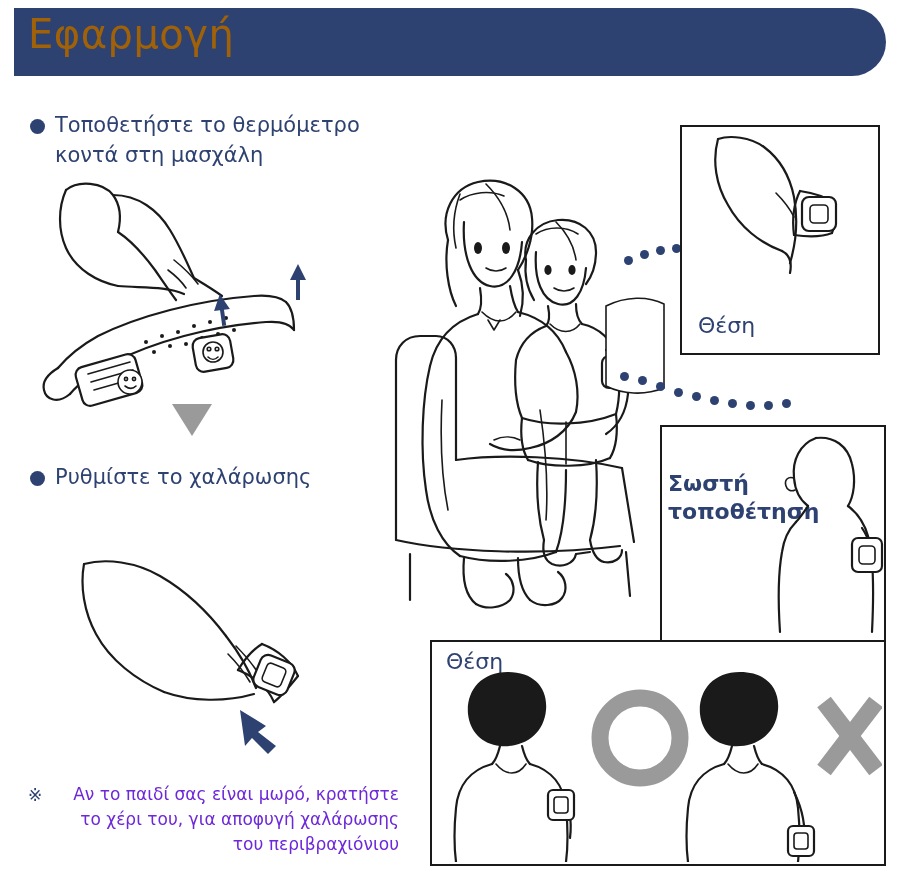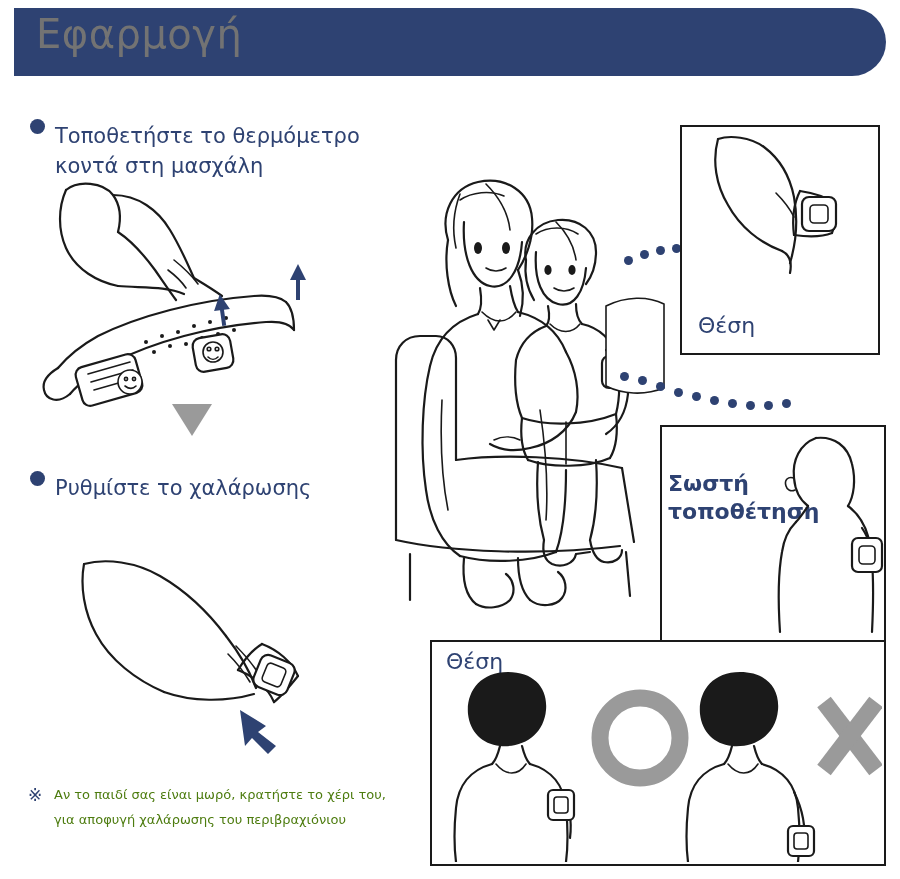--- a/index.html
+++ b/index.html
@@ -27,23 +27,23 @@
     position: absolute;
     left: 14px;
     top: 8px;
     width: 872px;
     height: 68px;
     background: #2e4272;
     border-radius: 0 34px 34px 0;
   }
   .header-title {
     position: absolute;
-    left: 36px;
+    left: 28px;
     top: 12px;
-    color: #737373;
+    color: #a16207;
     font-size: 40px;
     line-height: 44px;
     font-family: "DejaVu Sans", sans-serif;
     letter-spacing: 0.5px;
   }
 
   
   .step {
     position: absolute;
   }
@@ -53,21 +53,20 @@
     height: 15px;
     border-radius: 50%;
     background: #2e4272;
   }
   .step-text {
     position: absolute;
     color: #2e4272;
     font-size: 21px;
     line-height: 30px;
     font-family: "DejaVu Sans", sans-serif;
-    margin-top: 11px;
   }
 
   #step1 { left: 22px; top: 110px; width: 380px; }
   #step1 .bullet { left: 8px; top: 9px; }
   #step1 .step-text { left: 33px; top: 0px; width: 345px; }
 
   #step2 { left: 22px; top: 462px; width: 330px; }
   #step2 .bullet { left: 8px; top: 9px; }
   #step2 .step-text { left: 33px; top: 0px; width: 290px; }
 
@@ -83,23 +82,24 @@
     left: 0px;
     top: 3px;
     color: #2e4272;
     font-size: 17px;
   }
   #note .note-text {
     position: absolute;
     left: 26px;
     top: 0px;
     width: 345px;
-    color: #4d7c0f;
-    font-size: 13px;
+    color: #6d28d9;
+    font-size: 17px;
     line-height: 25px;
+    text-align: right;
   }
 
   
   svg { display: block; }
   .line {
     fill: none;
     stroke: #1a1a1a;
     stroke-width: 2.2;
     stroke-linecap: round;
     stroke-linejoin: round;

